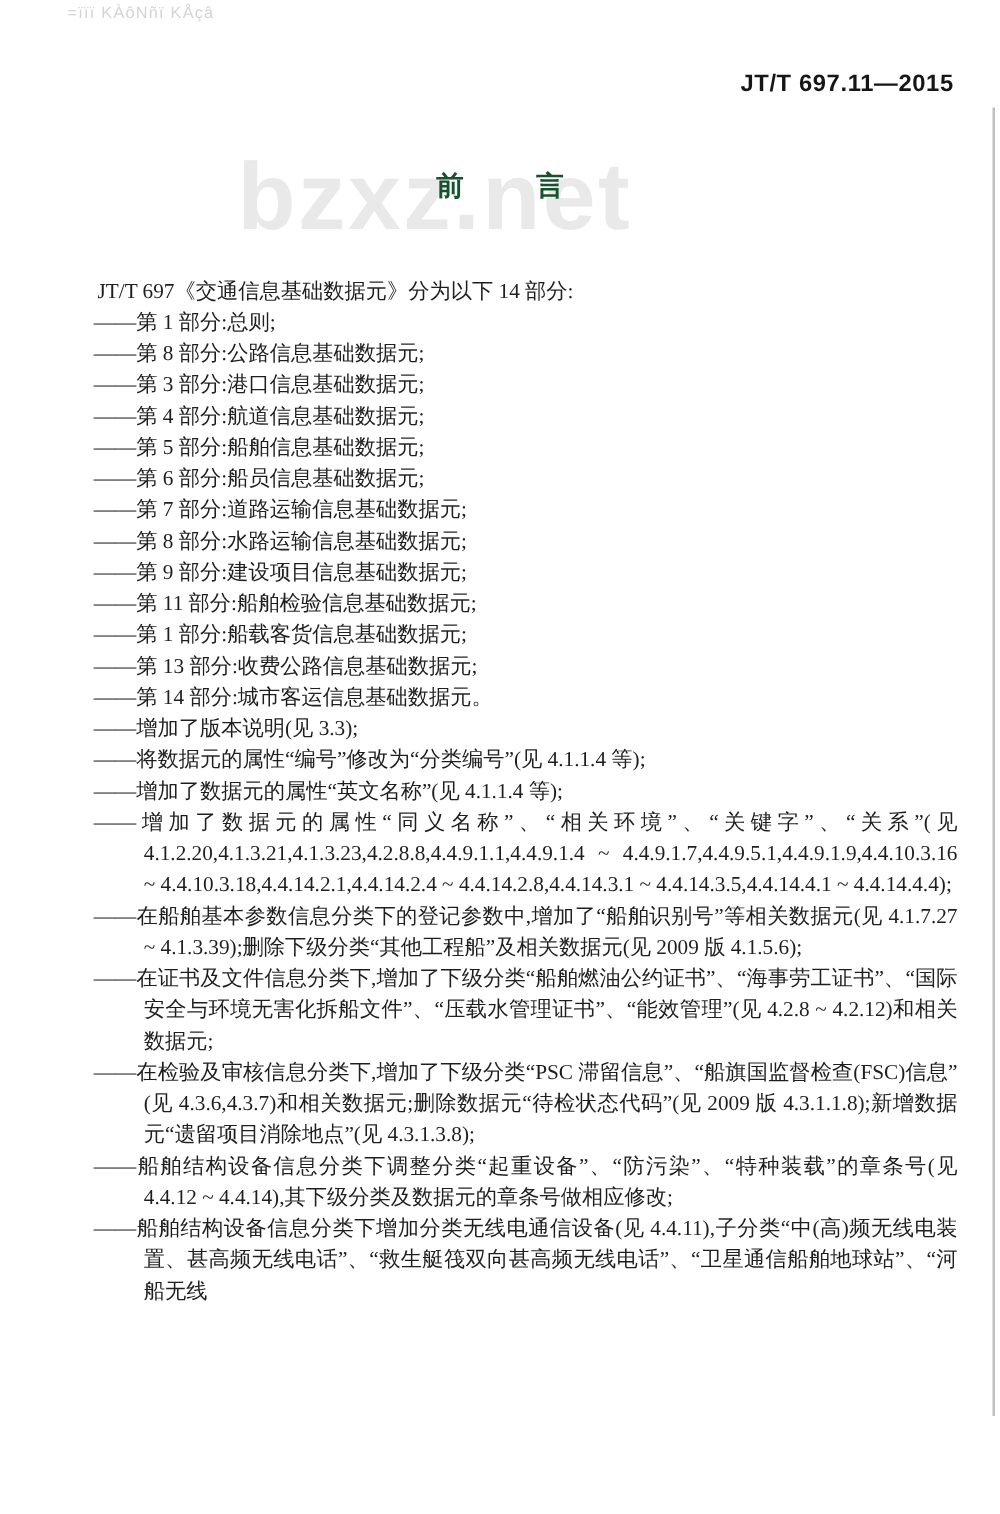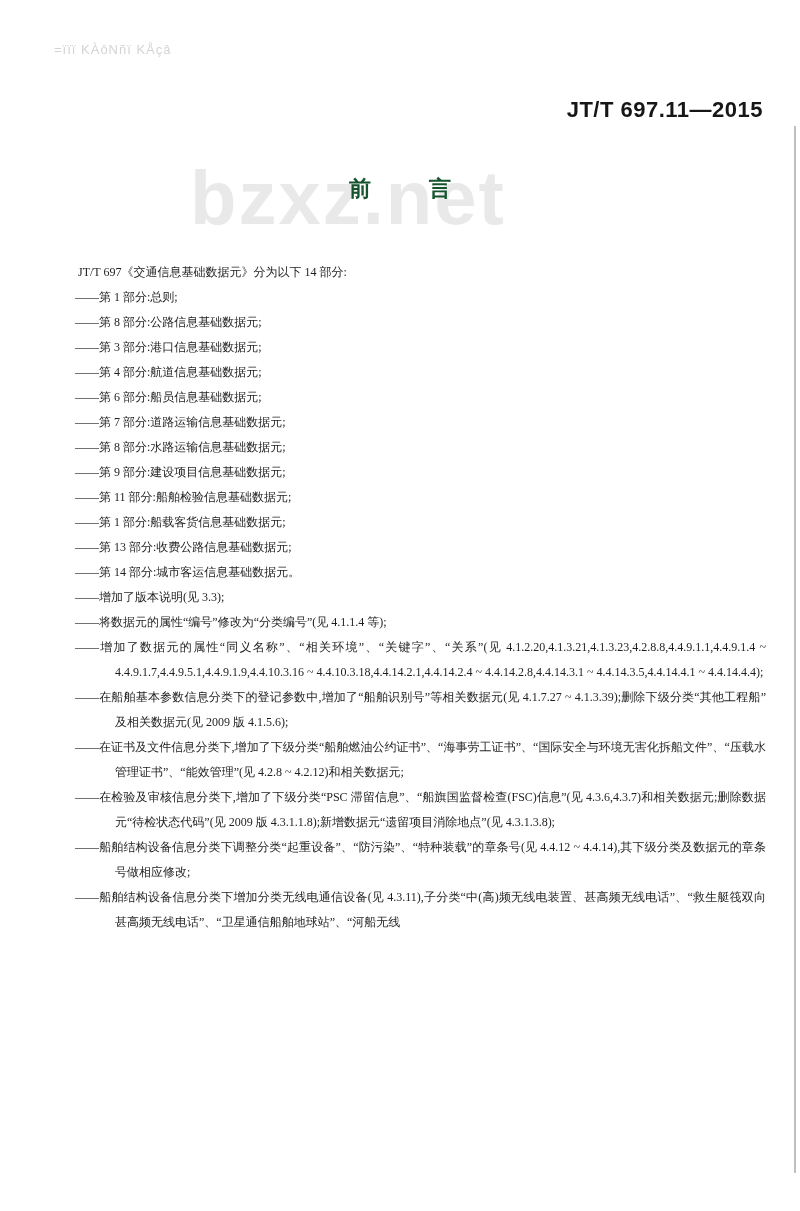--- a/index.html
+++ b/index.html
@@ -3,52 +3,51 @@
 <meta charset="utf-8">
 <style>
   html,body { margin:0; padding:0; background:#ffffff; }
   .page {
     position:relative;
     width:800px; height:1133px;
     background:#ffffff;
     overflow:hidden;
     font-family:"Liberation Serif", serif;
     color:#1e1e1e;
-    margin-top:40px;
   }
   .corner-mark {
     position:absolute; top:2px; left:54px;
     font-family:"Liberation Sans", sans-serif;
     font-size:13px; color:#d4d4d4; letter-spacing:1px;
     white-space:nowrap;
   }
   .header-right {
     position:absolute; top:57px; right:37px;
     font-family:"Liberation Sans", sans-serif;
-    font-size:22px; font-weight:bold; letter-spacing:0.5px;
+    font-size:19px; font-weight:bold; letter-spacing:0.5px;
     color:#161616;
   }
   .watermark {
     position:absolute; top:120px; left:190px;
     font-family:"Liberation Sans", sans-serif;
     font-size:76px; font-weight:bold; letter-spacing:2px;
     color:#e9e9e9; z-index:0; line-height:1;
     user-select:none;
     text-align:right;
   }
   .doc-title {
     position:absolute; top:134px; left:0; width:100%;
     margin:0; text-align:center;
     font-size:22px; font-weight:bold;
     letter-spacing:18px; text-indent:18px; 
     color:#14532d; z-index:1;
   }
   .body {
     position:absolute; left:42px; top:220px; width:724px;
-    font-size:12px; line-height:25px;
+    font-size:17px; line-height:25px;
     text-align:justify; z-index:1;
   }
   .body p { margin:0; }
   .para { text-indent:36px; }
   .hang { padding-left:73px; text-indent:-40px; }
   .page-number {
     position:absolute; top:1162px; right:52px;
     font-size:19px; font-weight:bold; color:#1a1a1a;
   }
   .edge-line {
@@ -70,40 +69,42 @@
   <h1 class="doc-title">前　言</h1>
 
   <div class="body">
     <p class="para">JT/T 697《交通信息基础数据元》分为以下 14 部分:</p>
 
     <div>
         <div class="hang">——第 1 部分:总则;</div>
         <div class="hang">——第 8 部分:公路信息基础数据元;</div>
         <div class="hang">——第 3 部分:港口信息基础数据元;</div>
         <div class="hang">——第 4 部分:航道信息基础数据元;</div>
+        <div class="hang">——第 5 部分:船舶信息基础数据元;</div>
         <div class="hang">——第 6 部分:船员信息基础数据元;</div>
         <div class="hang">——第 7 部分:道路运输信息基础数据元;</div>
         <div class="hang">——第 8 部分:水路运输信息基础数据元;</div>
         <div class="hang">——第 9 部分:建设项目信息基础数据元;</div>
         <div class="hang">——第 11 部分:船舶检验信息基础数据元;</div>
         <div class="hang">——第 1 部分:船载客货信息基础数据元;</div>
         <div class="hang">——第 13 部分:收费公路信息基础数据元;</div>
         <div class="hang">——第 14 部分:城市客运信息基础数据元。</div>
       </div>
 
 
     <div>
         <div class="hang">——增加了版本说明(见 3.3);</div>
         <div class="hang">——将数据元的属性“编号”修改为“分类编号”(见 4.1.1.4 等);</div>
+        <div class="hang">——增加了数据元的属性“英文名称”(见 4.1.1.4 等);</div>
         <div class="hang">——增加了数据元的属性“同义名称”、“相关环境”、“关键字”、“关系”(见 4.1.2.20,4.1.3.21,4.1.3.23,4.2.8.8,4.4.9.1.1,4.4.9.1.4 ~ 4.4.9.1.7,4.4.9.5.1,4.4.9.1.9,4.4.10.3.16 ~ 4.4.10.3.18,4.4.14.2.1,4.4.14.2.4 ~ 4.4.14.2.8,4.4.14.3.1 ~ 4.4.14.3.5,4.4.14.4.1 ~ 4.4.14.4.4);</div>
         <div class="hang">——在船舶基本参数信息分类下的登记参数中,增加了“船舶识别号”等相关数据元(见 4.1.7.27 ~ 4.1.3.39);删除下级分类“其他工程船”及相关数据元(见 2009 版 4.1.5.6);</div>
         <div class="hang">——在证书及文件信息分类下,增加了下级分类“船舶燃油公约证书”、“海事劳工证书”、“国际安全与环境无害化拆船文件”、“压载水管理证书”、“能效管理”(见 4.2.8 ~ 4.2.12)和相关数据元;</div>
         <div class="hang">——在检验及审核信息分类下,增加了下级分类“PSC 滞留信息”、“船旗国监督检查(FSC)信息”(见 4.3.6,4.3.7)和相关数据元;删除数据元“待检状态代码”(见 2009 版 4.3.1.1.8);新增数据元“遗留项目消除地点”(见 4.3.1.3.8);</div>
         <div class="hang">——船舶结构设备信息分类下调整分类“起重设备”、“防污染”、“特种装载”的章条号(见 4.4.12 ~ 4.4.14),其下级分类及数据元的章条号做相应修改;</div>
-        <div class="hang">——船舶结构设备信息分类下增加分类无线电通信设备(见 4.3.11),子分类“中(高)频无线电装置、甚高频无线电话”、“救生艇筏双向甚高频无线电话”、“卫星通信船舶地球站”、“河船无线</div>
+        <div class="hang">——船舶结构设备信息分类下增加分类无线电通信设备(见 4.4.11),子分类“中(高)频无线电装置、甚高频无线电话”、“救生艇筏双向甚高频无线电话”、“卫星通信船舶地球站”、“河船无线</div>
       </div>
   </div>
 
   <div class="page-number">Ⅲ</div>
 
   <div class="edge-line"></div>
 
 </div>
 
 </body></html>

